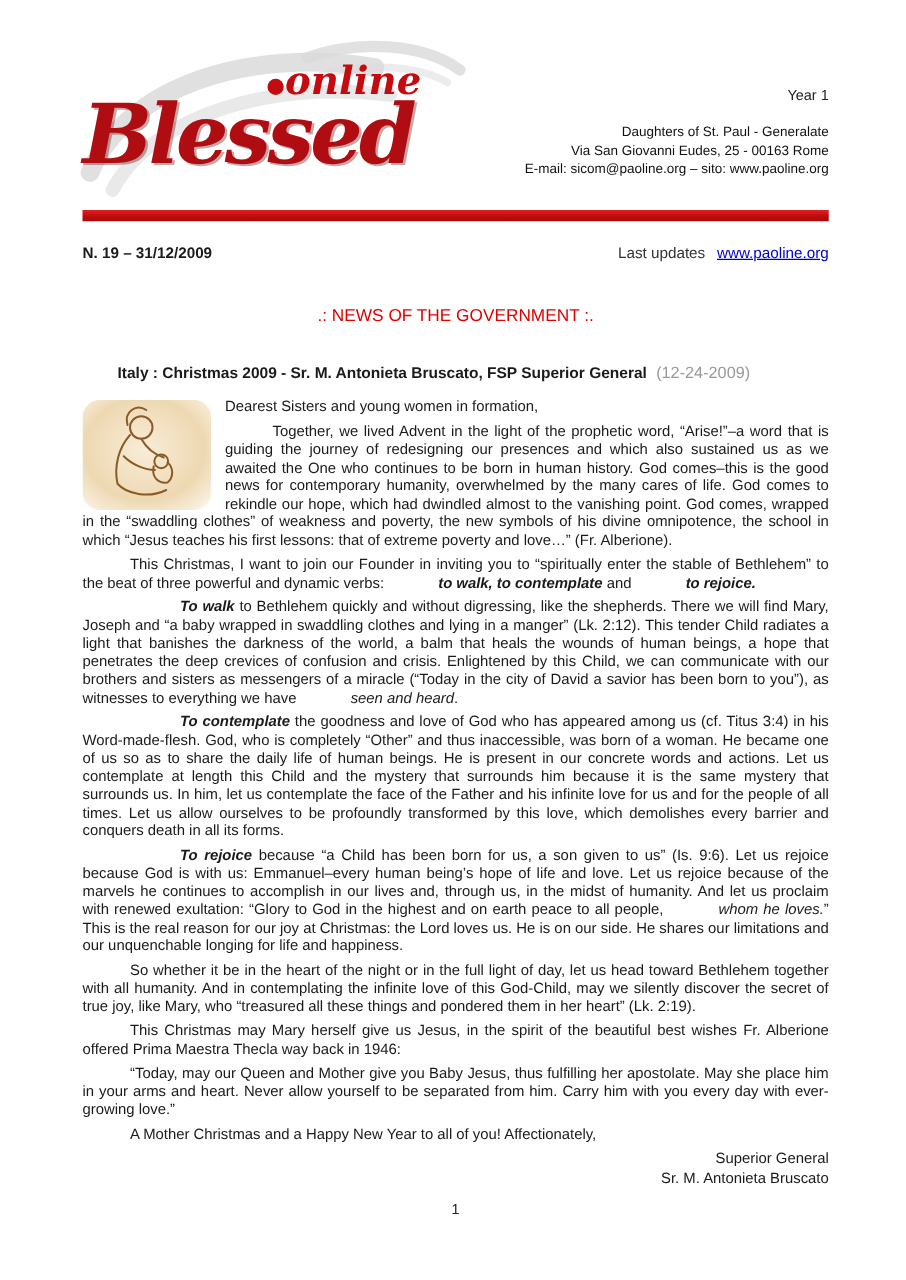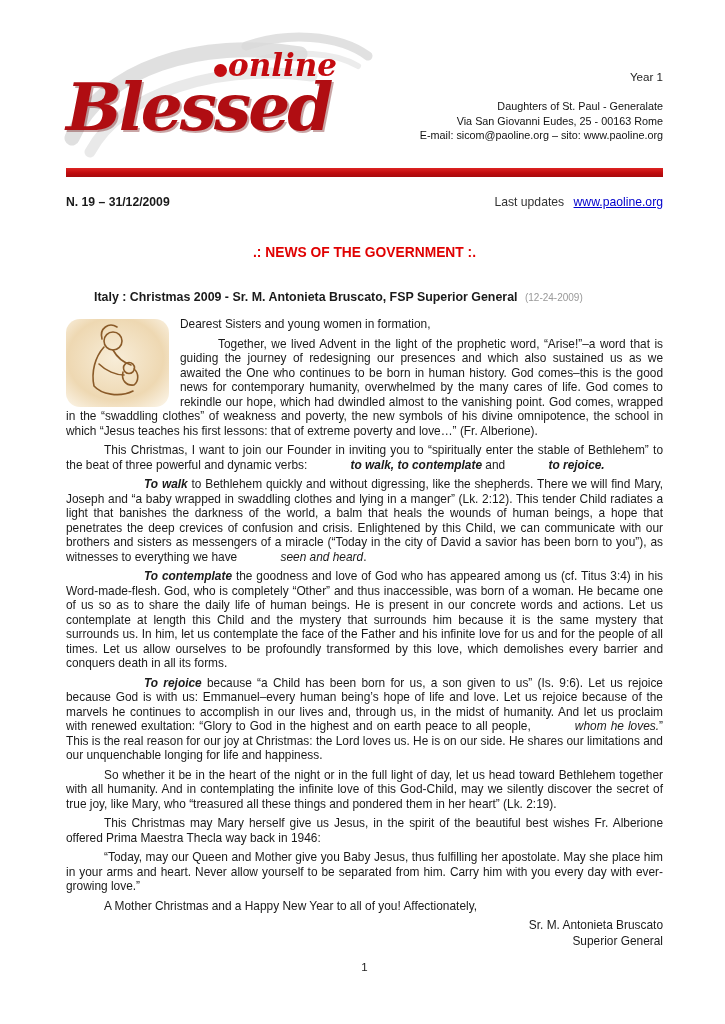--- a/index.html
+++ b/index.html
@@ -27,24 +27,24 @@
   .org { font-size: 10.8px; line-height: 14.5px; color: #111; }
   .red-bar { height: 9px; margin-top: 2px;
     background: linear-gradient(180deg, #dd2422 0%, #c00b0e 55%, #a60a0c 100%); }
   
   .issue-row { display: flex; justify-content: space-between; align-items: flex-end; margin-top: 18px; font-size: 12.2px; }
   .issue { font-weight: bold; }
   .updates { color: #333; }
   .link { color: #0000cc; text-decoration: underline; margin-left: 6px; cursor: pointer; }
   
   .section-title { margin: 36px 0 0; text-align: center; color: #e00000;
-    font-size: 13.8px; font-weight: bold; font-family: "Liberation Sans", sans-serif; }
+    font-size: 13.8px; font-weight: normal; font-family: "Liberation Sans", sans-serif; }
   .headline { margin-top: 30px; font-size: 12.4px; }
   .headline-main { font-weight: bold; margin-left: 28px; }
-  .headline-date { color: #999999; font-size: 10px; margin-left: 4px; margin-top: 32px; }
+  .headline-date { color: #999999; font-size: 13px; margin-left: 4px; margin-top: 32px; }
   .article-body { margin-top: 13px; font-size: 11.9px; line-height: 14.5px; text-align: justify; }
   .figure { float: left; width: 103px; height: 88px; margin: 2px 11px 2px 0; }
   .figure svg { width: 100%; height: 100%; display: block; }
   .para { margin: 0 0 5px; }
   .indent { text-indent: 38px; }
   .b { font-weight: bold; }
   .i { font-style: italic; margin-left: 40px; }
   .signature { clear: both; text-align: right; font-size: 11.9px; line-height: 15.5px; margin-top: 3px; }
   .page-number { text-align: center; font-size: 11.5px; margin-top: 12px; color: #222; }
 </style>
@@ -122,19 +122,19 @@
       <p class="para indent"><span class="b i">To walk</span><span> to Bethlehem quickly and without digressing, like the shepherds. There we will find Mary, Joseph and “a baby wrapped in swaddling clothes and lying in a manger” (Lk. 2:12). This tender Child radiates a light that banishes the darkness of the world, a balm that heals the wounds of human beings, a hope that penetrates the deep crevices of confusion and crisis. Enlightened by this Child, we can communicate with our brothers and sisters as messengers of a miracle (“Today in the city of David a savior has been born to you”), as witnesses to everything we have </span><span class="i">seen and heard</span><span>.</span></p>
       <p class="para indent"><span class="b i">To contemplate</span><span> the goodness and love of God who has appeared among us (cf. Titus 3:4) in his Word-made-flesh. God, who is completely “Other” and thus inaccessible, was born of a woman. He became one of us so as to share the daily life of human beings. He is present in our concrete words and actions. Let us contemplate at length this Child and the mystery that surrounds him because it is the same mystery that surrounds us. In him, let us contemplate the face of the Father and his infinite love for us and for the people of all times. Let us allow ourselves to be profoundly transformed by this love, which demolishes every barrier and conquers death in all its forms.</span></p>
       <p class="para indent"><span class="b i">To rejoice</span><span> because “a Child has been born for us, a son given to us” (Is. 9:6). Let us rejoice because God is with us: Emmanuel–every human being’s hope of life and love. Let us rejoice because of the marvels he continues to accomplish in our lives and, through us, in the midst of humanity. And let us proclaim with renewed exultation: “Glory to God in the highest and on earth peace to all people, </span><span class="i">whom he loves.</span><span>” This is the real reason for our joy at Christmas: the Lord loves us. He is on our side. He shares our limitations and our unquenchable longing for life and happiness.</span></p>
       <p class="para indent"><span>So whether it be in the heart of the night or in the full light of day, let us head toward Bethlehem together with all humanity. And in contemplating the infinite love of this God-Child, may we silently discover the secret of true joy, like Mary, who “treasured all these things and pondered them in her heart” (Lk. 2:19).</span></p>
       <p class="para indent"><span>This Christmas may Mary herself give us Jesus, in the spirit of the beautiful best wishes Fr. Alberione offered Prima Maestra Thecla way back in 1946:</span></p>
       <p class="para indent"><span>“Today, may our Queen and Mother give you Baby Jesus, thus fulfilling her apostolate. May she place him in your arms and heart. Never allow yourself to be separated from him. Carry him with you every day with ever-growing love.”</span></p>
       <p class="para indent"><span>A Mother Christmas and a Happy New Year to all of you! Affectionately,</span></p>
     </div>
 
   <div class="signature">
+    <div>Superior General</div>
     <div>Sr. M. Antonieta Bruscato</div>
-    <div>Superior General</div>
   </div>
 
   <div class="page-number">1</div>
 
 </div>
 
 </body></html>

